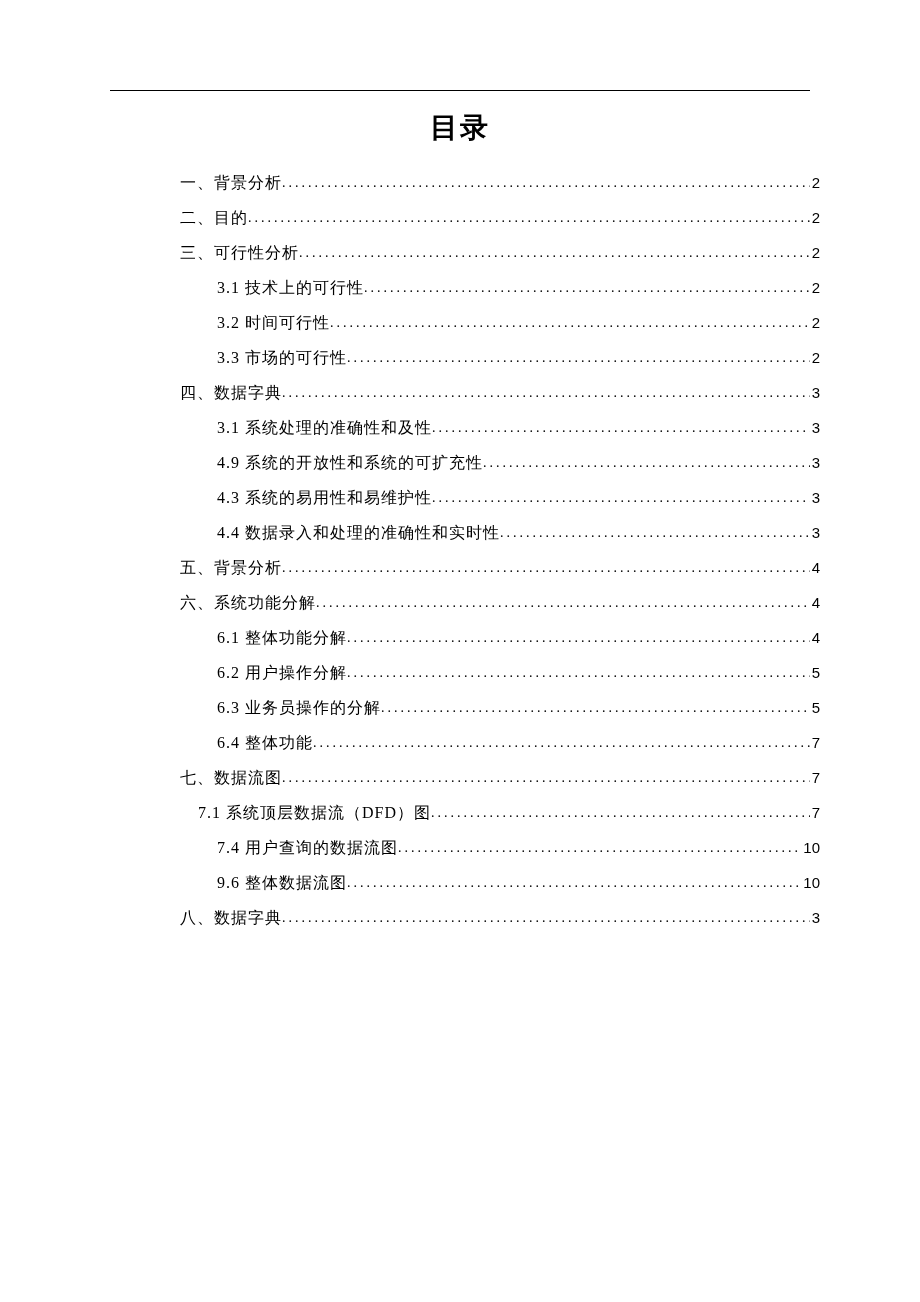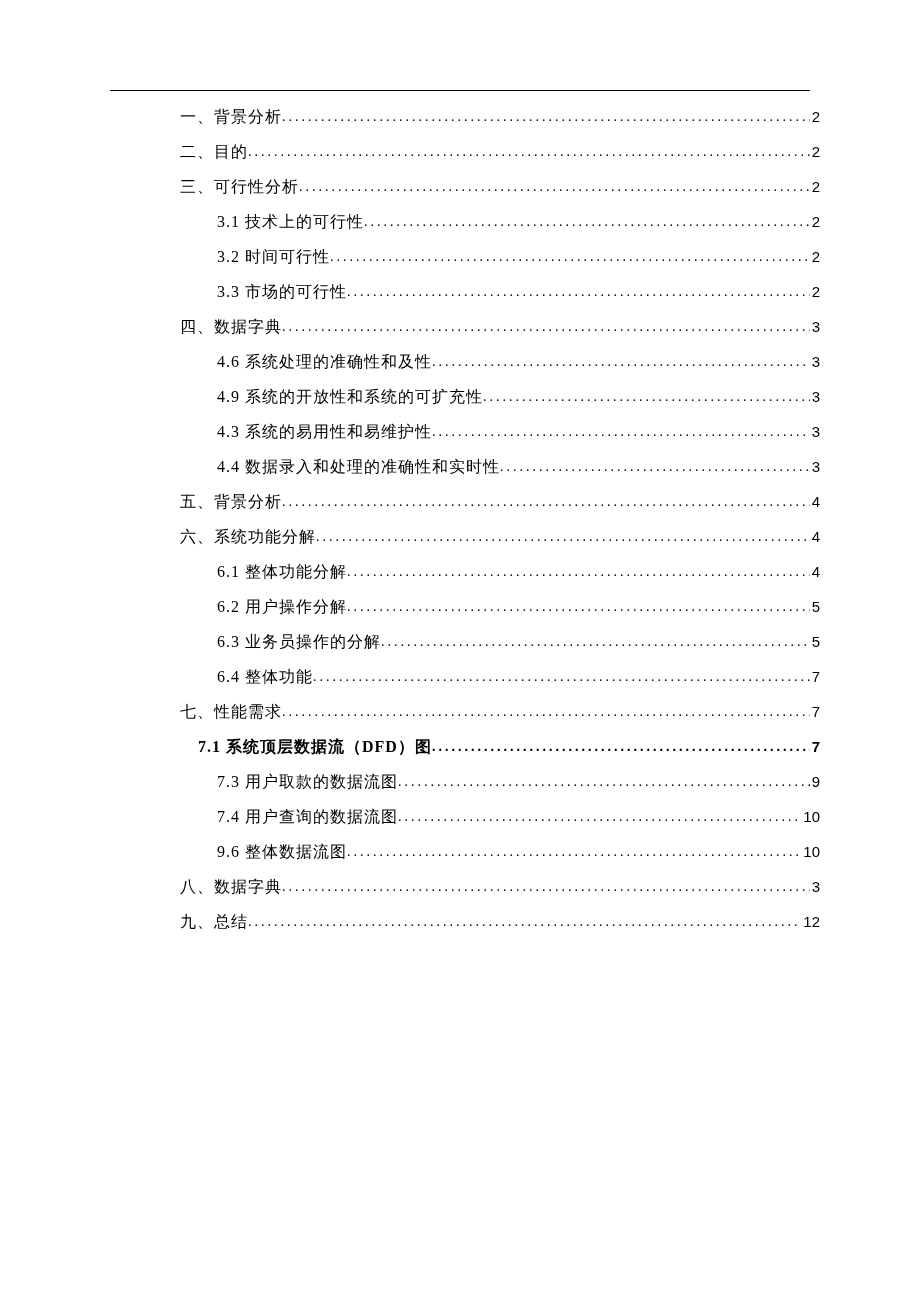--- a/index.html
+++ b/index.html
@@ -36,21 +36,20 @@
       white-space: nowrap;
     }
     .toc-item.level-1 {
       padding-left: 80px;
     }
     .toc-item.level-2 {
       padding-left: 117px;
     }
     .toc-item.level-2b {
       padding-left: 98px;
-      font-weight: bold;
     }
     .toc-label {
       flex: 0 0 auto;
       letter-spacing: 1px;
       text-align: center;
     }
     .toc-dots {
       flex: 1 1 auto;
       overflow: hidden;
       letter-spacing: 3px;
@@ -66,20 +65,21 @@
       padding-left: 2px;
       font-family: Arial, sans-serif;
       font-size: 15px;
     }
   </style>
 </head>
 <body>
 
 <div class="page">
   <div class="rule"></div>
+  <h1 class="title">目录</h1>
   <div class="toc" id="toc">
       <div class="toc-item level-1">
         <span class="toc-label">一、背景分析</span>
         <span class="toc-dots"></span>
         <span class="toc-page">2</span>
       </div>
       <div class="toc-item level-1">
         <span class="toc-label">二、目的</span>
         <span class="toc-dots"></span>
         <span class="toc-page">2</span>
@@ -103,21 +103,21 @@
         <span class="toc-label">3.3  市场的可行性</span>
         <span class="toc-dots"></span>
         <span class="toc-page">2</span>
       </div>
       <div class="toc-item level-1">
         <span class="toc-label">四、数据字典</span>
         <span class="toc-dots"></span>
         <span class="toc-page">3</span>
       </div>
       <div class="toc-item level-2">
-        <span class="toc-label">4.6 系统处理的准确性和及性</span>
+        <span class="toc-label">3.1 系统处理的准确性和及性</span>
         <span class="toc-dots"></span>
         <span class="toc-page">3</span>
       </div>
       <div class="toc-item level-2">
         <span class="toc-label">4.9 系统的开放性和系统的可扩充性</span>
         <span class="toc-dots"></span>
         <span class="toc-page">3</span>
       </div>
       <div class="toc-item level-2">
         <span class="toc-label">4.3  系统的易用性和易维护性</span>
@@ -153,48 +153,38 @@
         <span class="toc-label">6.3 业务员操作的分解</span>
         <span class="toc-dots"></span>
         <span class="toc-page">5</span>
       </div>
       <div class="toc-item level-2">
         <span class="toc-label">6.4 整体功能</span>
         <span class="toc-dots"></span>
         <span class="toc-page">7</span>
       </div>
       <div class="toc-item level-1">
-        <span class="toc-label">七、性能需求</span>
+        <span class="toc-label">七、数据流图</span>
         <span class="toc-dots"></span>
         <span class="toc-page">7</span>
       </div>
       <div class="toc-item level-2b">
         <span class="toc-label">7.1 系统顶层数据流（DFD）图 </span>
         <span class="toc-dots"></span>
         <span class="toc-page">7</span>
-      </div>
-      <div class="toc-item level-2">
-        <span class="toc-label">7.3 用户取款的数据流图</span>
-        <span class="toc-dots"></span>
-        <span class="toc-page">9</span>
       </div>
       <div class="toc-item level-2">
         <span class="toc-label">7.4 用户查询的数据流图</span>
         <span class="toc-dots"></span>
         <span class="toc-page">10</span>
       </div>
       <div class="toc-item level-2">
         <span class="toc-label">9.6 整体数据流图</span>
         <span class="toc-dots"></span>
         <span class="toc-page">10</span>
       </div>
       <div class="toc-item level-1">
         <span class="toc-label">八、数据字典</span>
         <span class="toc-dots"></span>
         <span class="toc-page">3</span>
       </div>
-      <div class="toc-item level-1">
-        <span class="toc-label">九、总结</span>
-        <span class="toc-dots"></span>
-        <span class="toc-page">12</span>
-      </div>
     </div>
 </div>
 
 </body></html>

